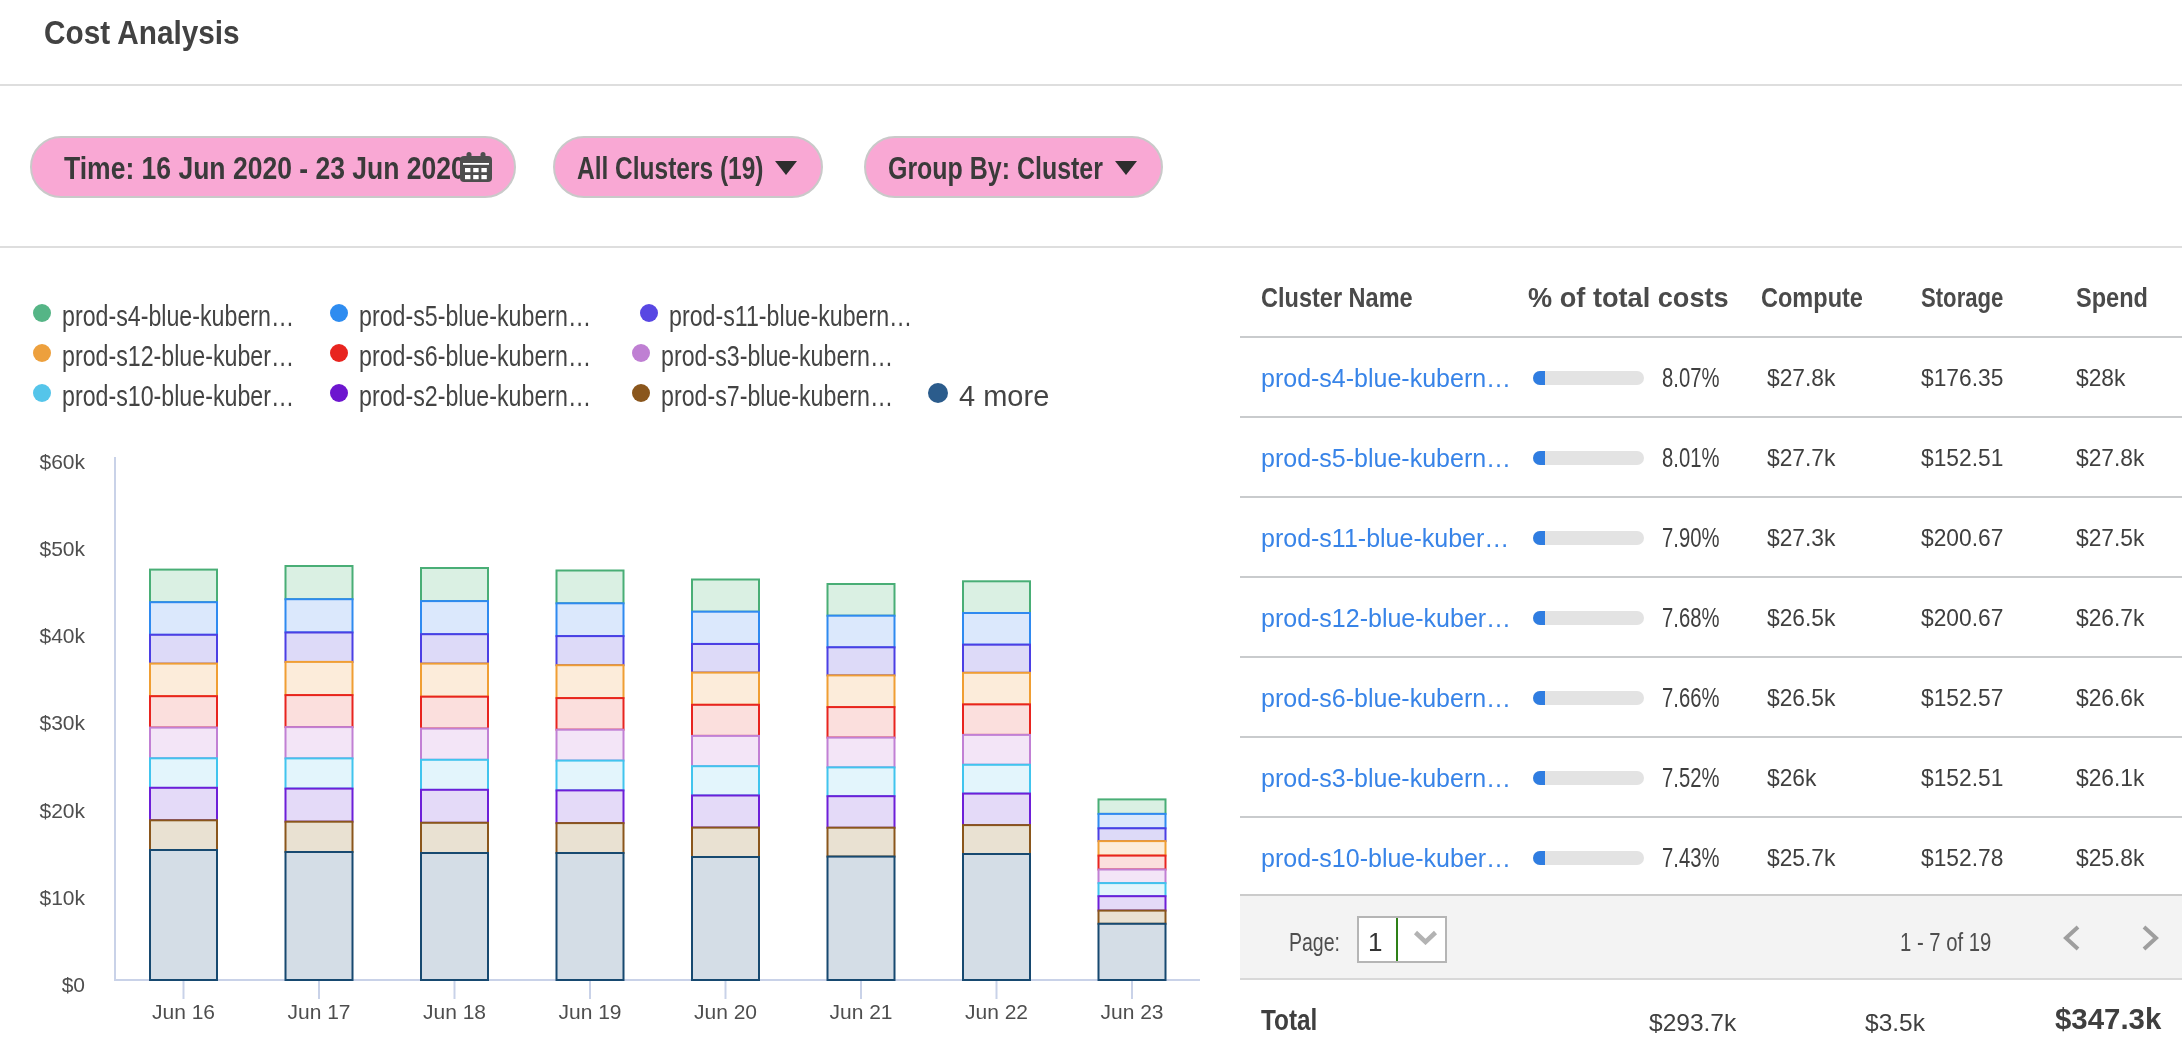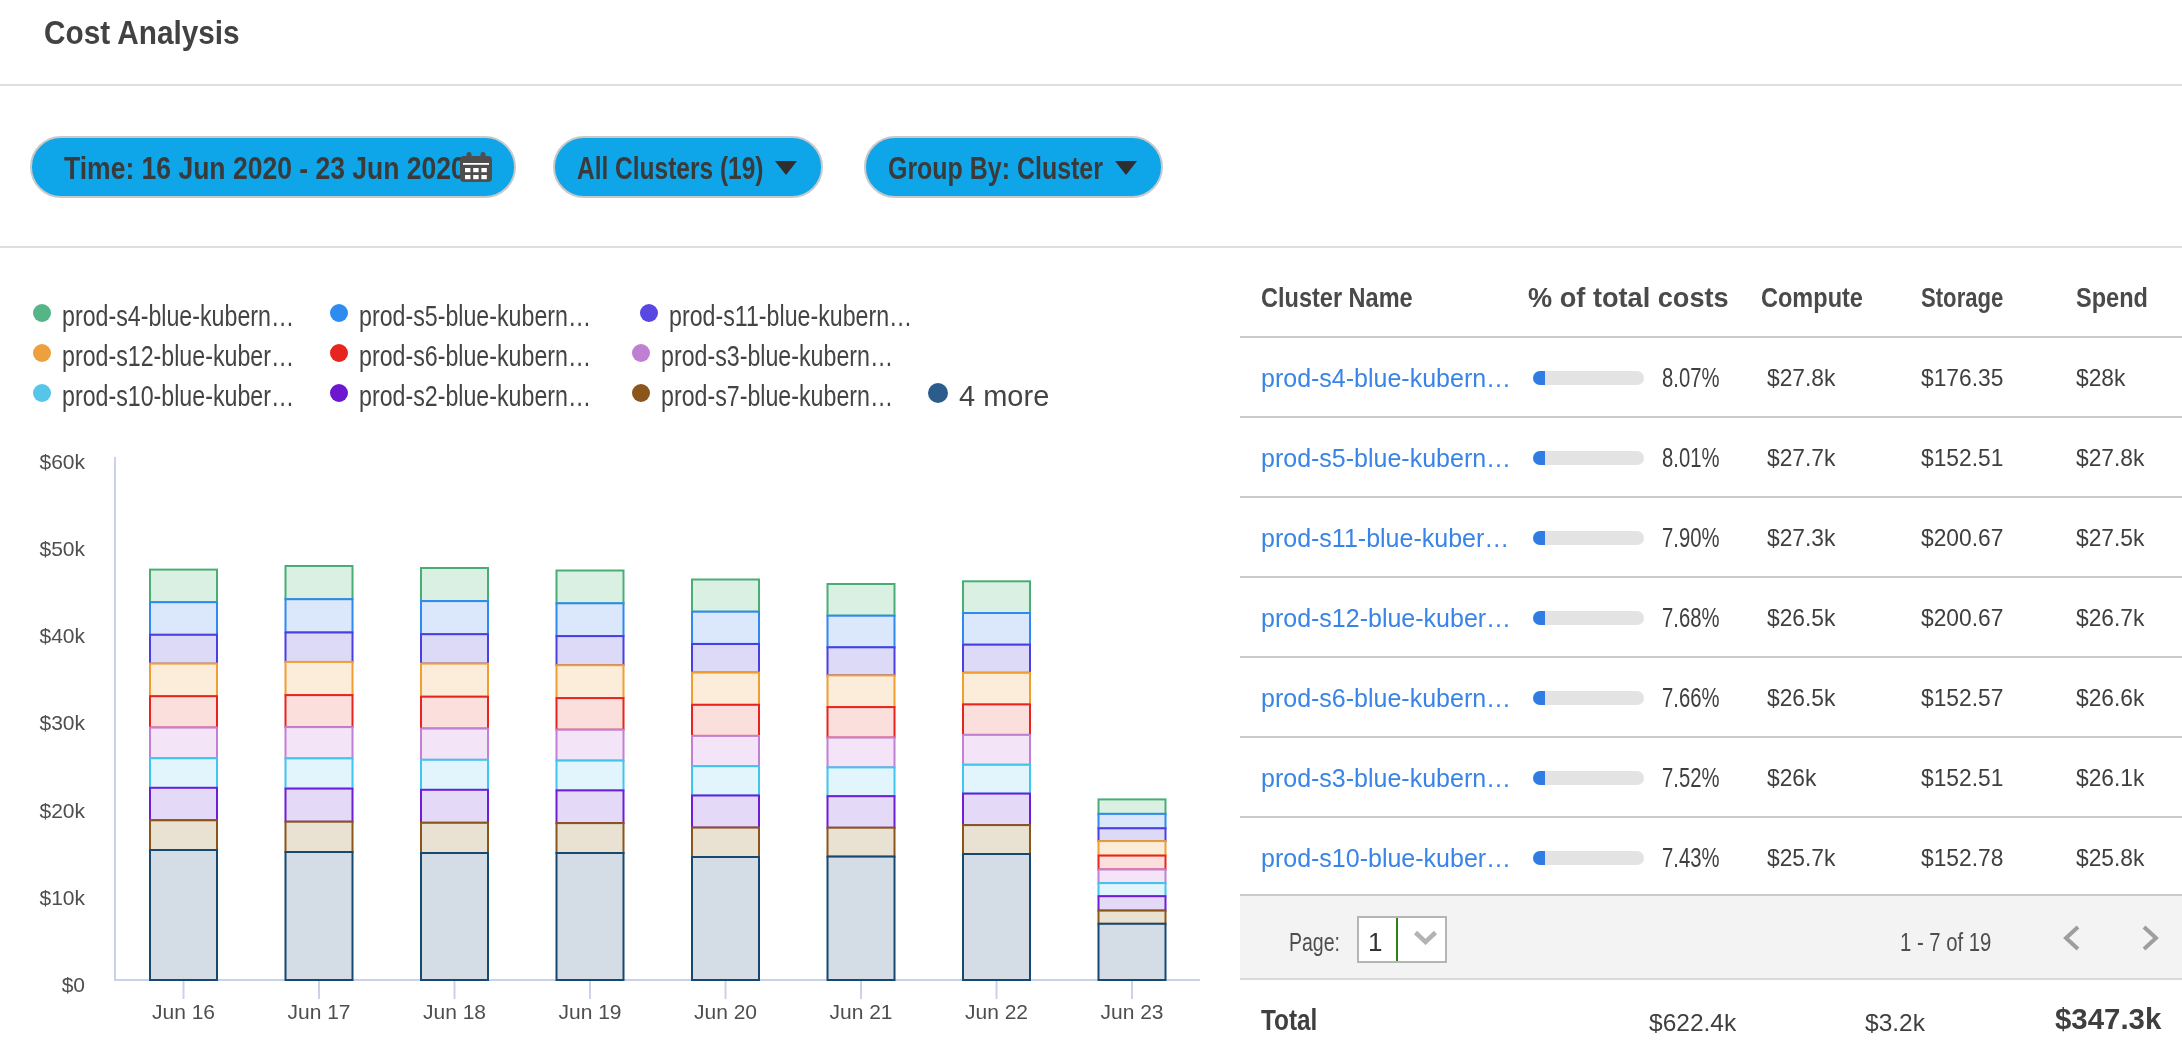--- a/index.html
+++ b/index.html
@@ -1,19 +1,19 @@
 <!DOCTYPE html>
 <html><head><meta charset="utf-8">
 <style>
 *{margin:0;padding:0;box-sizing:border-box}
 html,body{width:2182px;height:1052px;background:#fff;font-family:"Liberation Sans",sans-serif;position:relative;overflow:hidden}
 .abs{position:absolute}
 .hline{position:absolute;left:0;width:2182px;height:2px;background:#dedede}
 h1{position:absolute;left:44px;top:13px;font-size:34px;font-weight:bold;color:#424242;transform:scaleX(0.875);transform-origin:left top}
-.pill{position:absolute;top:136px;height:62px;border:2px solid #c9c9c9;border-radius:32px;background:#0ea5e9;white-space:nowrap}
+.pill{position:absolute;top:136px;height:62px;border:2px solid #c9c9c9;border-radius:32px;background:#f9a8d4;white-space:nowrap}
 .ptxt{position:absolute;top:calc(50% + 2px);transform-origin:left center;font-weight:bold;font-size:31px;color:#3a3a3a}
 .caret{position:absolute;top:50%;margin-top:-6px;width:0;height:0;border-left:11px solid transparent;border-right:11px solid transparent;border-top:14px solid #2e2e2e}
 .lgi{position:absolute;display:flex;align-items:center;color:#444;height:20px;white-space:nowrap}
 .lgt{font-size:29px;transform:scaleX(0.8);transform-origin:left center;position:relative;top:3px}
 .dot{width:18px;height:18px;border-radius:50%;display:inline-block;margin-right:11px;flex:none}
 .th{position:absolute;top:282px;font-size:28px;font-weight:bold;color:#4a4a4a;transform:scaleX(0.84);transform-origin:left top;white-space:nowrap}
 .sep{position:absolute;left:1240px;width:942px;height:2px;background:#c9cbcd}
 .trow{position:absolute;left:0;top:0;width:2182px;height:0}
 .trow>span{position:absolute;transform:translateY(-50%);white-space:nowrap}
 .lnk{color:#3884e8;font-size:25px}
@@ -299,15 +299,15 @@
   </svg>
 <span class="pgtext" style="left:1900px;top:927px;transform:scaleX(0.78)">1 - 7 of 19</span>
 <svg class="abs" style="left:2061px;top:924px" width="20" height="28" viewBox="0 0 20 28">
     <path d="M17 3 L5 14 L17 25" fill="none" stroke="#9e9e9e" stroke-width="4" stroke-linecap="butt" stroke-linejoin="miter"></path>
   </svg>
 <svg class="abs" style="left:2141px;top:924px" width="20" height="28" viewBox="0 0 20 28">
     <path d="M3 3 L15 14 L3 25" fill="none" stroke="#9e9e9e" stroke-width="4" stroke-linecap="butt" stroke-linejoin="miter"></path>
   </svg>
 
 <span class="tot" style="left:1261px;top:1004px;font-size:29px;font-weight:bold;transform:scaleX(0.84)">Total</span>
-<span class="tot" style="left:1649px;top:1009px;font-size:24.5px">$622.4k</span>
-<span class="tot" style="left:1865px;top:1009px;font-size:24.5px">$3.2k</span>
+<span class="tot" style="left:1649px;top:1009px;font-size:24.5px">$293.7k</span>
+<span class="tot" style="left:1865px;top:1009px;font-size:24.5px">$3.5k</span>
 <span class="tot" style="left:2055px;top:1002px;font-size:30px;font-weight:bold;transform:scaleX(0.98)">$347.3k</span>
 
 </body></html>

